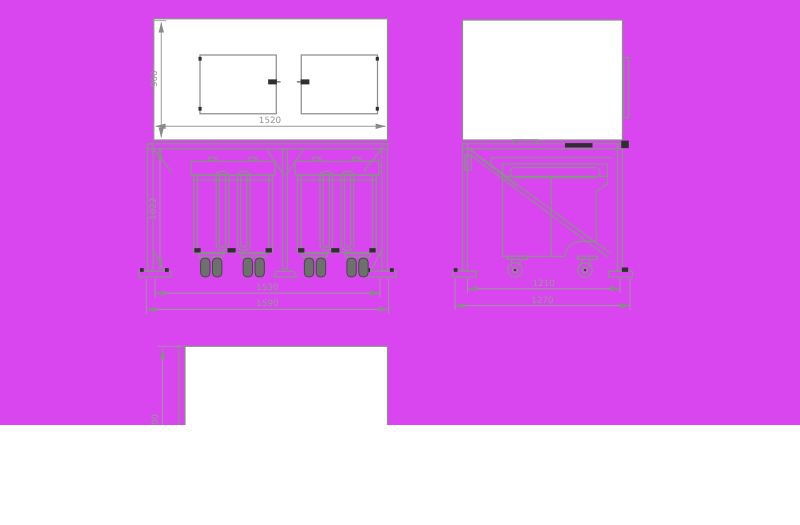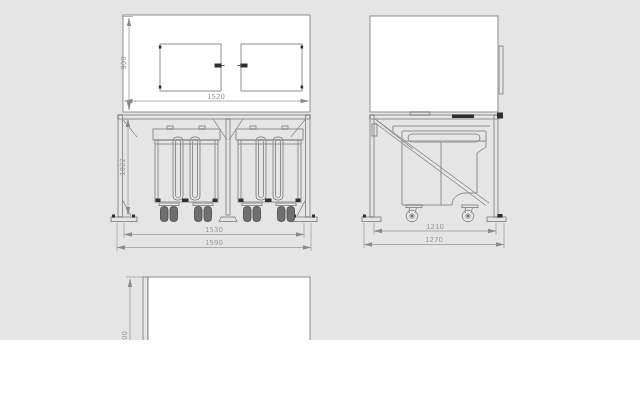--- a/index.html
+++ b/index.html
@@ -1,16 +1,16 @@
 <!DOCTYPE html>
 <html><head>
 <meta charset="utf-8">
 <style>
   html,body{margin:0;padding:0;background:#ffffff;}
-  .canvas{position:relative;width:640px;height:340px;background:#e5e5e5;overflow:hidden;
+  .canvas{position:relative;width:640px;height:340px;background:#d946ef;overflow:hidden;
           font-family:"DejaVu Sans",sans-serif;}
   svg{display:block;}
   .s  {fill:none;stroke:#8e8e8e;stroke-width:1;}
   .sw {fill:#ffffff;stroke:#8e8e8e;stroke-width:1;}
   .sd {fill:none;stroke:#5f5f5f;stroke-width:1;}
   .fb {fill:#2f2f2f;stroke:none;}
   .fg {fill:#6f6f6f;stroke:#474747;stroke-width:0.8;}
   .dim{fill:none;stroke:#9a9a9a;stroke-width:0.8;}
   .ext{fill:none;stroke:#9a9a9a;stroke-width:0.7;}
   .dimtxt{font-family:"DejaVu Sans",sans-serif;font-size:7px;fill:#979797;text-anchor:middle;}

